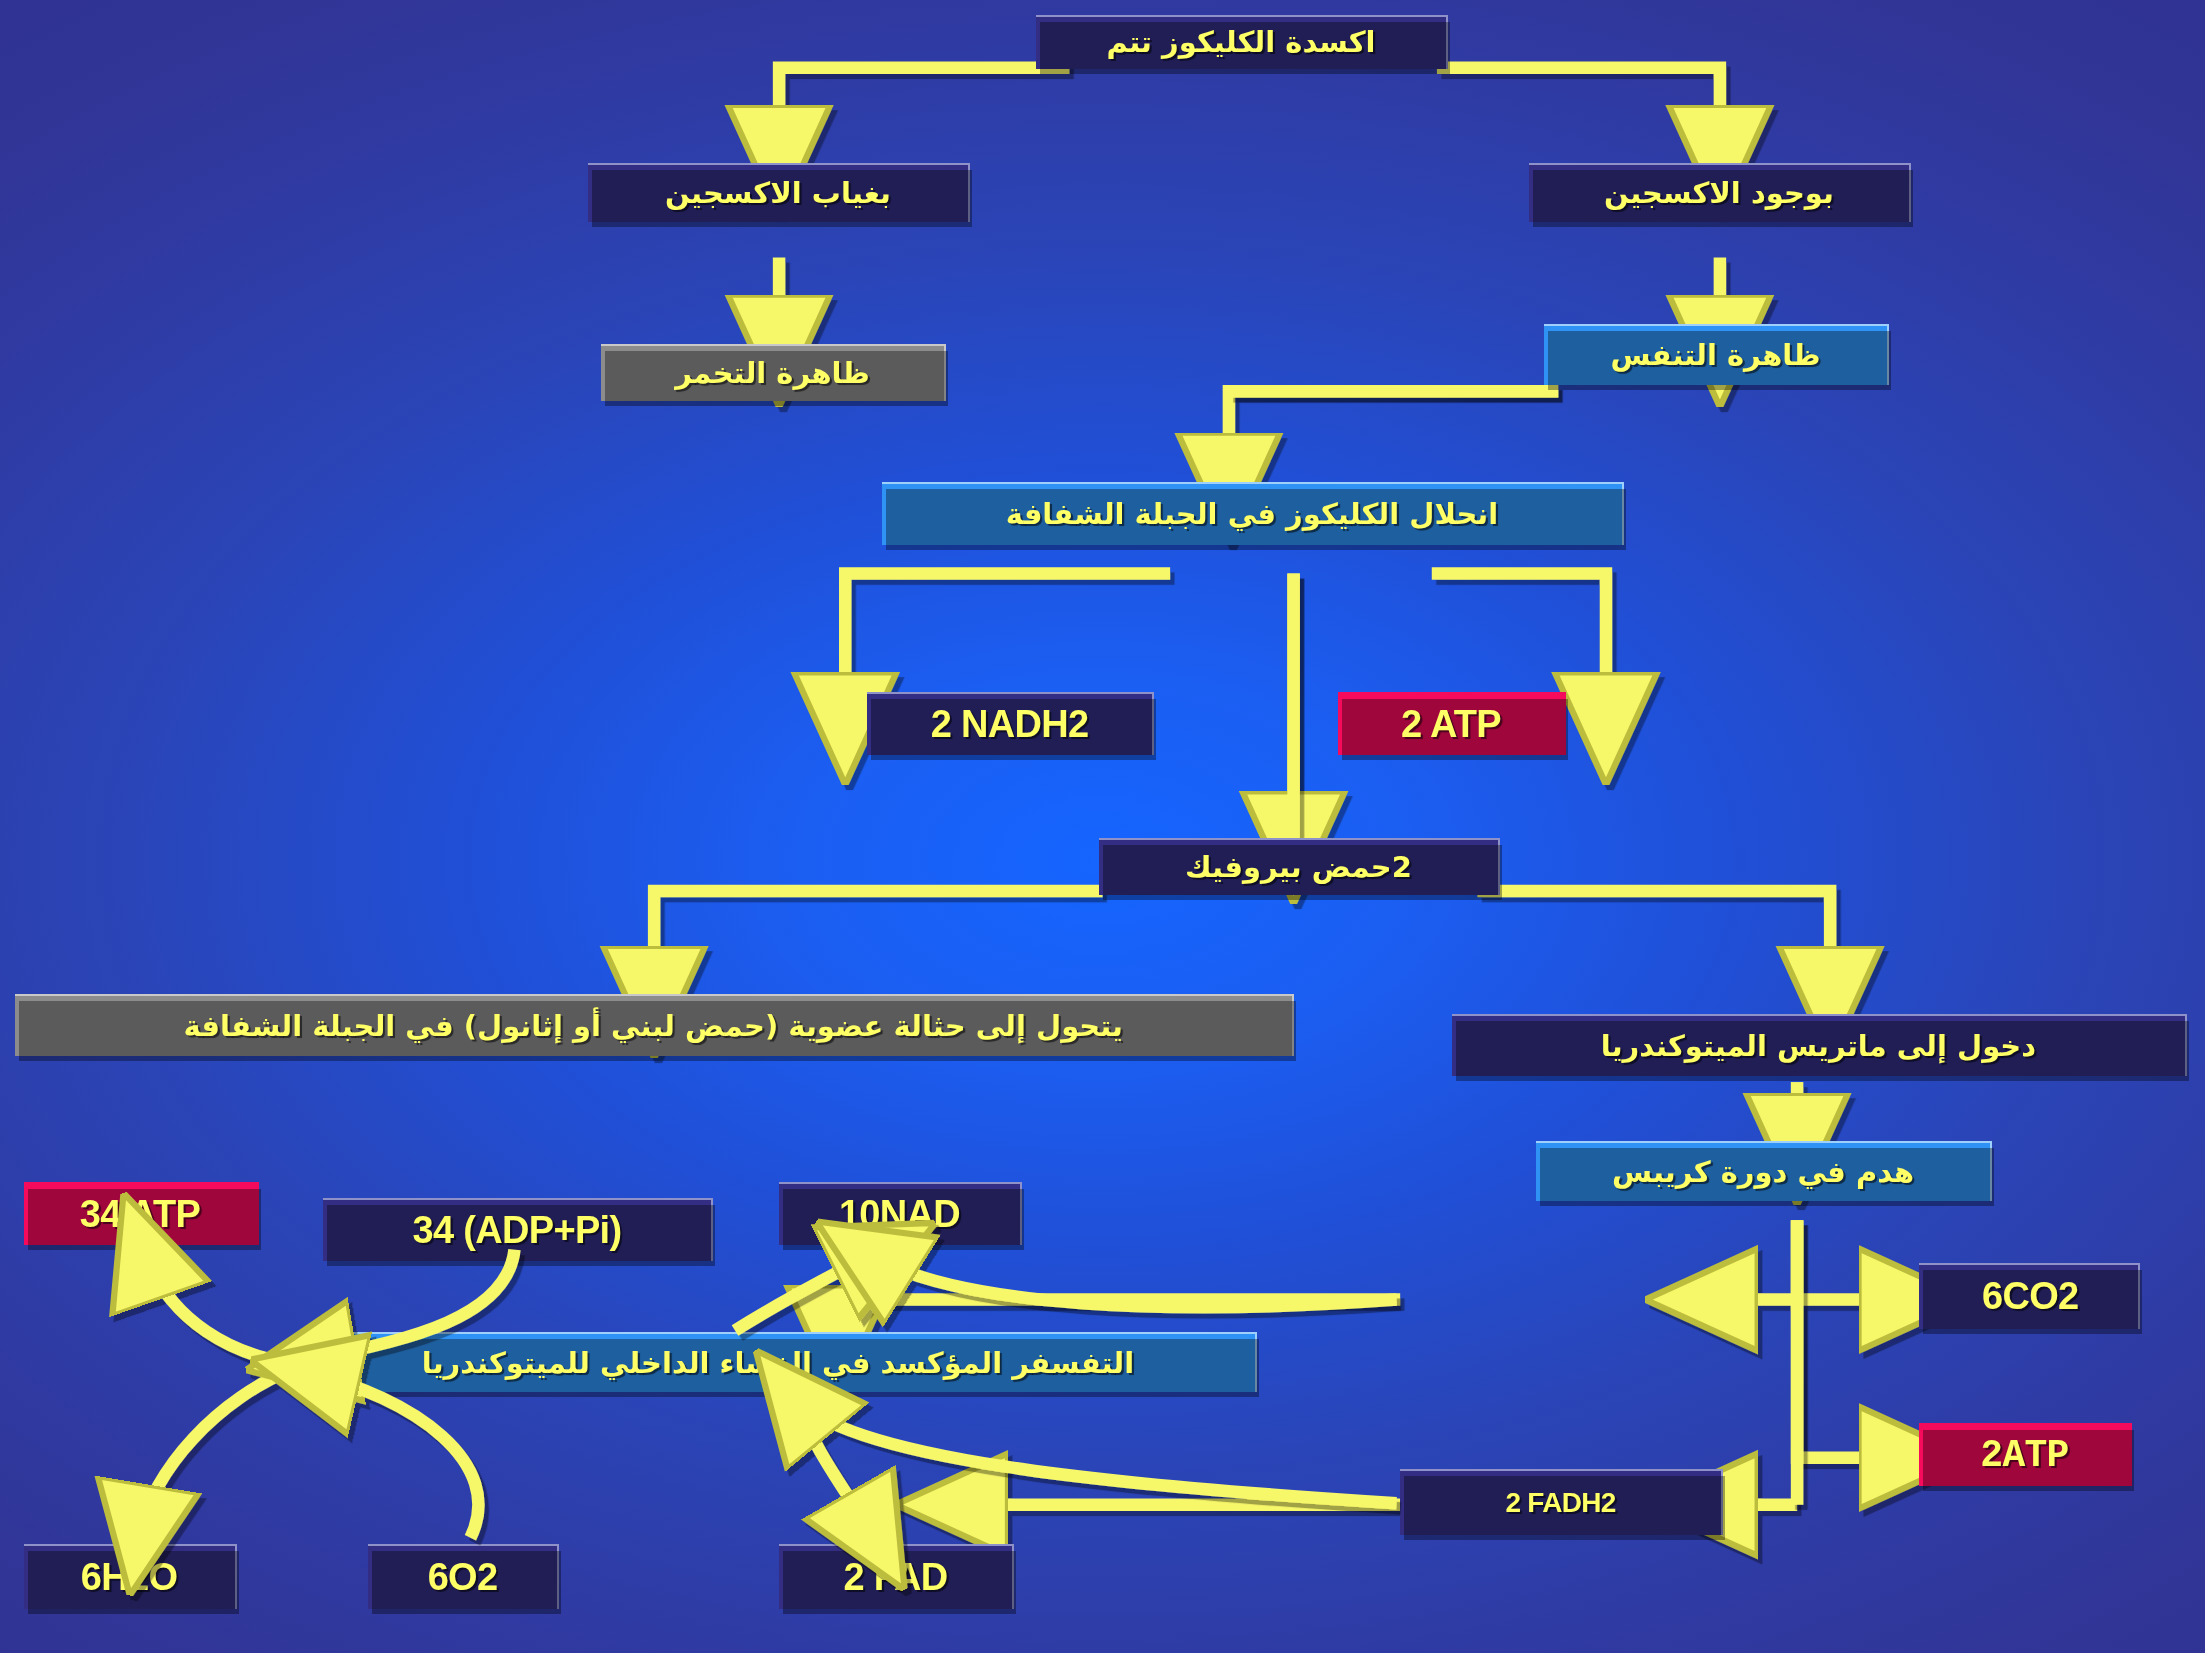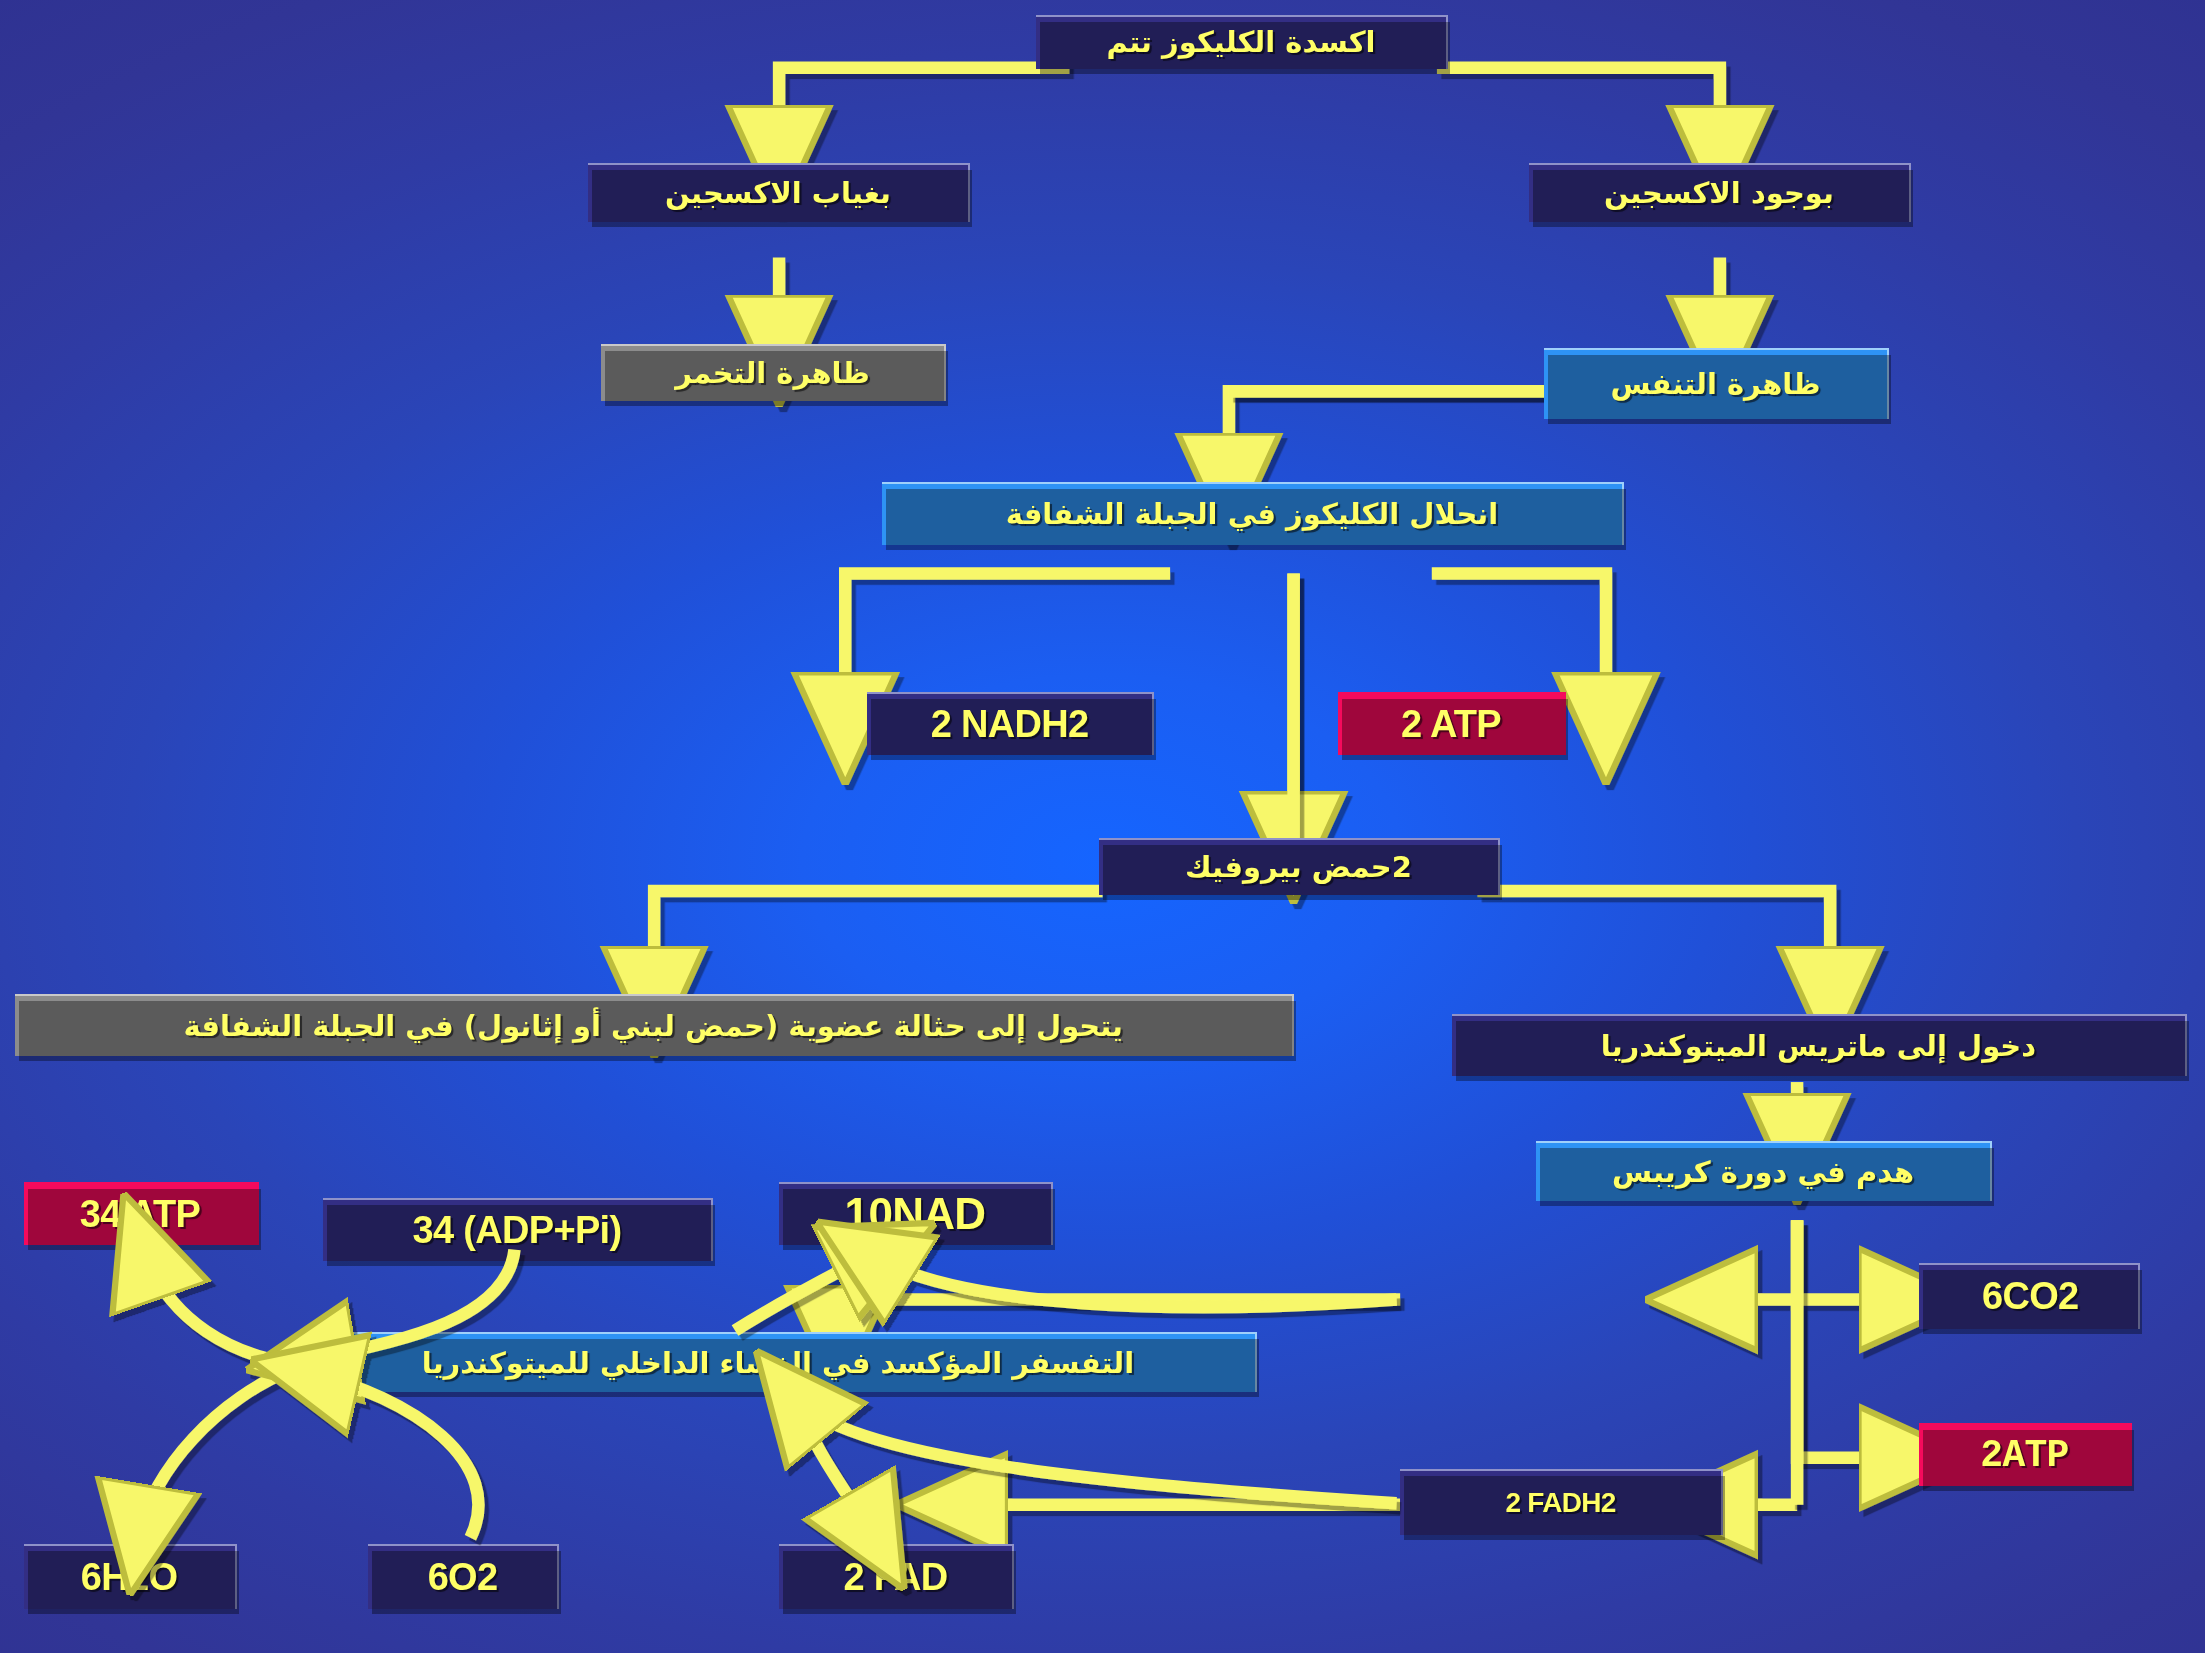--- a/index.html
+++ b/index.html
@@ -121,21 +121,21 @@
   </div>
 
   <div class="box navy ar" style="left:1529px;top:163px;width:382px;height:59px;font-size:29px;">
     <span>بوجود الاكسجين</span>
   </div>
 
   <div class="box grey ar" style="left:601px;top:344px;width:345px;height:57px;font-size:29px;">
     <span>ظاهرة التخمر</span>
   </div>
 
-  <div class="box cyan ar" style="left:1544px;top:348px;width:345px;height:71px;font-size:29px;">
+  <div class="box cyan ar" style="left:1544px;top:324px;width:345px;height:61px;font-size:29px;">
     <span>ظاهرة التنفس</span>
   </div>
 
   <div class="box cyan ar" style="left:882px;top:482px;width:742px;height:63px;font-size:29px;">
     <span>انحلال الكليكوز في الجبلة الشفافة</span>
   </div>
 
   <div class="box navy lt" style="left:867px;top:692px;width:287px;height:63px;font-size:38px;">
     <span>2 NADH2</span>
   </div>
@@ -161,21 +161,21 @@
   </div>
 
   <div class="box pink lt" style="left:23.5px;top:1182px;width:235px;height:63px;font-size:38px;">
     <span>34 ATP</span>
   </div>
 
   <div class="box navy lt" style="left:323px;top:1182px;width:390px;height:63px;font-size:38px;margin-top:16px;">
     <span>34 (ADP+Pi)</span>
   </div>
 
-  <div class="box navy lt" style="left:779px;top:1182px;width:274px;height:63px;font-size:44px;">
+  <div class="box navy lt" style="left:779px;top:1182px;width:243px;height:63px;font-size:38px;">
     <span>10NAD</span>
   </div>
 
 
   <div class="box navy lt" style="left:1919px;top:1263px;width:221px;height:66px;font-size:38px;padding-left:11px;">
     <span>6CO2</span>
   </div>
 
   <div class="box cyan ar" style="left:301px;top:1332px;width:956px;height:60px;font-size:29px;">
     <span>التفسفر المؤكسد في الغشاء الداخلي للميتوكندريا</span>

